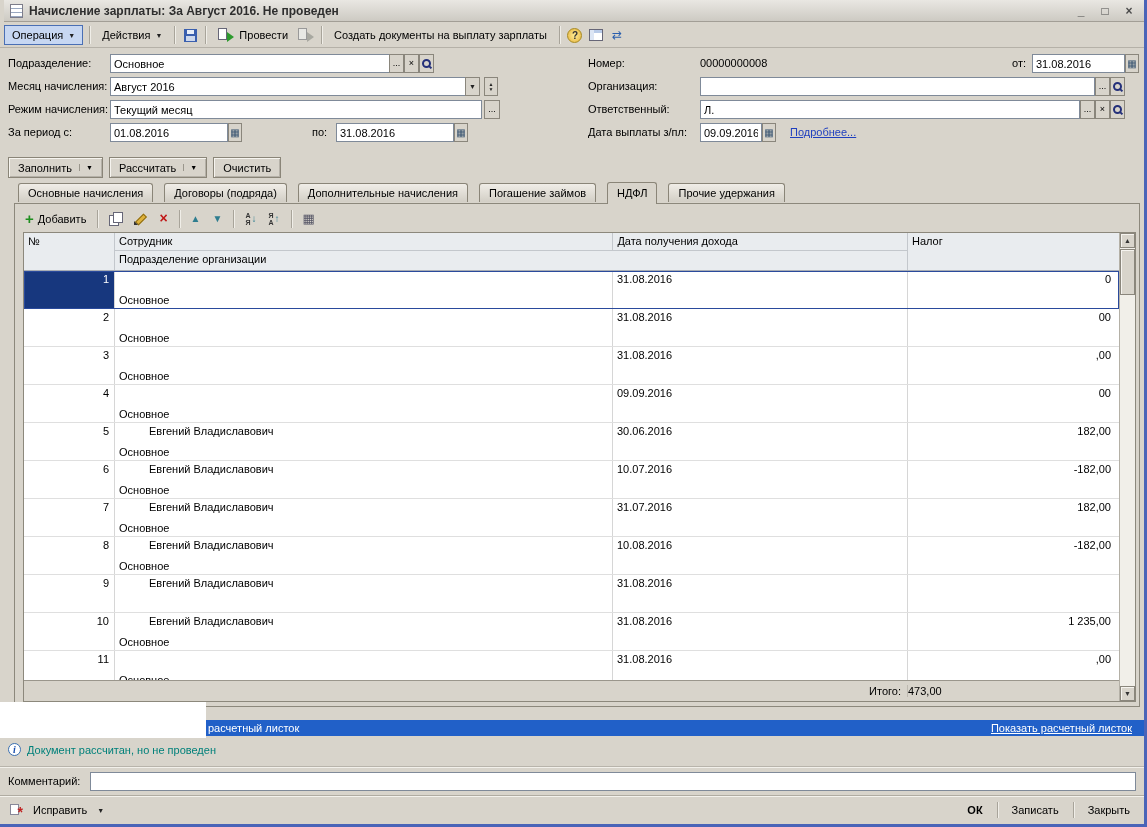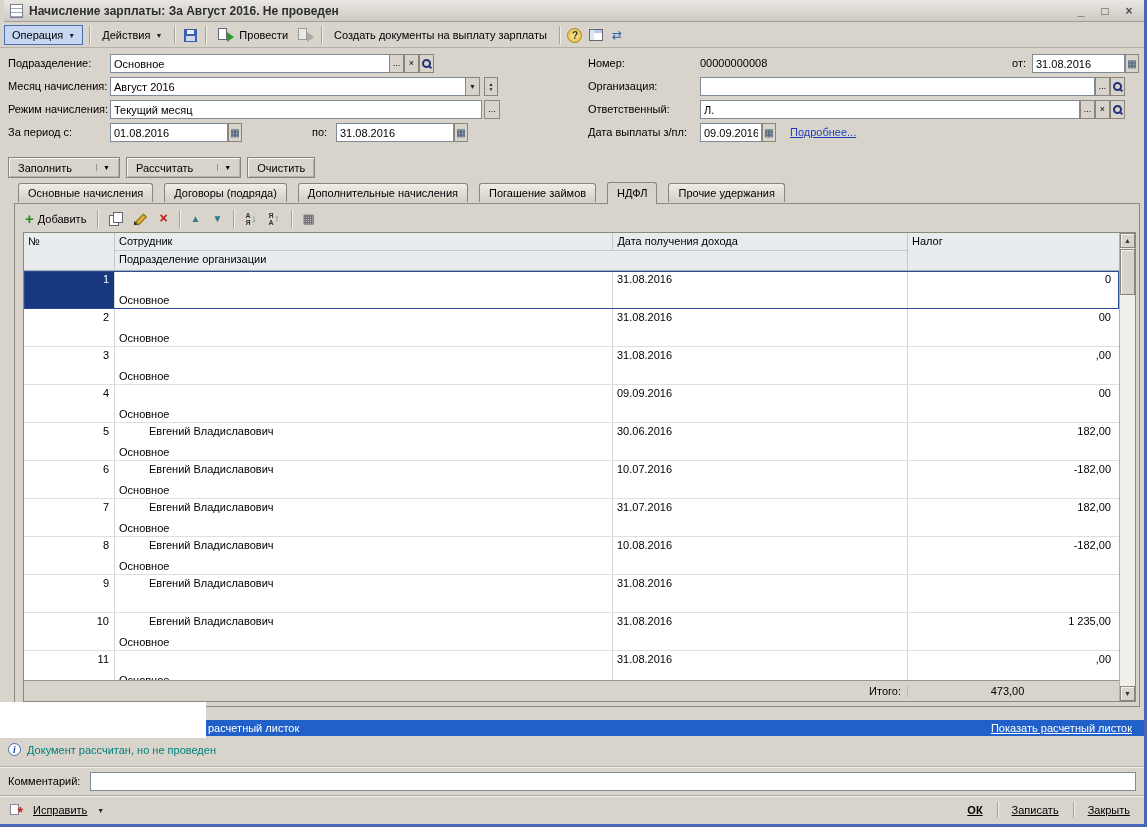--- a/index.html
+++ b/index.html
@@ -60,21 +60,21 @@
   .lens::before { content:""; position:absolute; left:0; top:0; width:5px; height:5px;
                   border:2px solid #24307a; border-radius:50%; }
   .lens::after { content:""; position:absolute; left:6px; top:7px; width:4px; height:2px;
                  background:#24307a; transform:rotate(45deg); }
   .link { color:#1f3fbf; text-decoration:underline; font-size:11px; cursor:pointer; white-space:nowrap; }
 
   
   .fillrow { position:absolute; top:157px; left:8px; display:flex; gap:6px; }
   .pbtn { height:21px; background:#d8d4cb; border:1px solid #8a8578;
           box-shadow:inset 1px 1px 0 #f6f4ef, inset -1px -1px 0 #b5b1a8;
-          font-size:11px; padding:0 9px; display:inline-flex; align-items:center; gap:24px; }
+          font-size:11px; padding:0 9px; display:inline-flex; align-items:center; gap:7px; }
   .pbtn .dd2 { border-left:1px solid #9a968c; padding-left:6px; font-size:7px; }
 
   
   .tabstrip { position:absolute; top:181px; left:18px; height:22px; display:flex; gap:11px; align-items:center; z-index:3; }
   .tab { height:19px; padding:0 9px; background:linear-gradient(#f0ede7,#d2cec5); border:1px solid #8a8578;
          border-bottom:none; border-radius:3px 3px 0 0; font-size:11px; display:flex; align-items:center; white-space:nowrap; }
   .tab.active { height:22px; background:#d8d4cb; margin-bottom:-1px; position:relative; z-index:4; }
 
   
   .panel { position:absolute; top:203px; left:14px; width:1126px; height:504px;
@@ -114,21 +114,21 @@
   .c-num { width:90px; padding:2px 5px 0 0; text-align:right; }
   .c-emp { width:498px; border-left:1px solid #d6d6d6; padding:2px 4px; display:flex; flex-direction:column; justify-content:space-between; }
   .c-emp .l1 span.indent { padding-left:30px; display:inline-block; }
   .c-date { width:295px; border-left:1px solid #d6d6d6; padding:2px 4px; }
   .c-tax { width:212px; border-left:1px solid #d6d6d6; padding:2px 8px 0 0; text-align:right; }
   .trow.selected { outline:1px solid #2a4a9c; outline-offset:-1px; }
   .trow.selected .c-num { background:#17377e; color:#fff; }
 
   .tfoot { display:flex; height:21px; background:#d8d4cb; border-top:1px solid #9a968c; align-items:center; font-size:11px; }
   .tf-label { width:883px; text-align:right; padding-right:6px; }
-  .tf-value { width:212px; text-align:center; padding-right:12px; border-left:1px solid #bdb9b0; }
+  .tf-value { width:212px; text-align:left; padding-right:12px; border-left:1px solid #bdb9b0; }
 
   .vscroll { width:16px; background:#f1efe9; border-left:1px solid #b4b0a6; position:relative; }
   .sb-btn { position:absolute; left:0; width:15px; height:15px; background:#d8d4cb; border:1px solid #8a867c;
             box-shadow:inset 1px 1px 0 #f6f4ef; display:flex; align-items:center; justify-content:center;
             font-size:7px; color:#333; }
   .sb-up { top:0; } .sb-down { bottom:0; }
   .sb-thumb { position:absolute; left:0; top:16px; width:15px; height:46px; background:#d8d4cb;
               border:1px solid #8a867c; box-shadow:inset 1px 1px 0 #f6f4ef; }
 
   
@@ -150,21 +150,21 @@
   .comment-row .flabel { left:8px; }
   .comment-inp { position:absolute; left:90px; right:8px; height:19px; background:#fff; border:1px solid #7f8a99;
                  font-size:11px; padding:0 3px; }
 
   .bottombar { position:absolute; left:0; right:0; top:795px; height:29px; border-top:1px solid #b0aca2;
                box-shadow:inset 0 1px 0 #f4f2ec; display:flex; align-items:center; padding:0 10px; gap:6px; }
   .fix-icon { position:relative; width:13px; height:13px; }
   .fix-icon i { position:absolute; left:0; top:0; width:9px; height:11px; background:#fff; border:1px solid #889; }
   .fix-icon b { position:absolute; right:0; bottom:-3px; color:#c02020; font-weight:bold; font-size:14px; }
   .bspacer { flex:1; }
-  .bbtn { font-size:11px; padding:0 4px; cursor:default;text-decoration:underline; }
+  .bbtn { font-size:11px; padding:0 4px; cursor:default; }
   .bbtn.ok { font-weight:bold; }
   .b-sep { width:1px; height:16px; background:#a8a49a; box-shadow:1px 0 0 #f0eee8; margin:0 4px; }
 </style>
 </head>
 <body>
 
 <div class="window">
 
   <div class="titlebar">
     <span class="doc-icon"></span>

